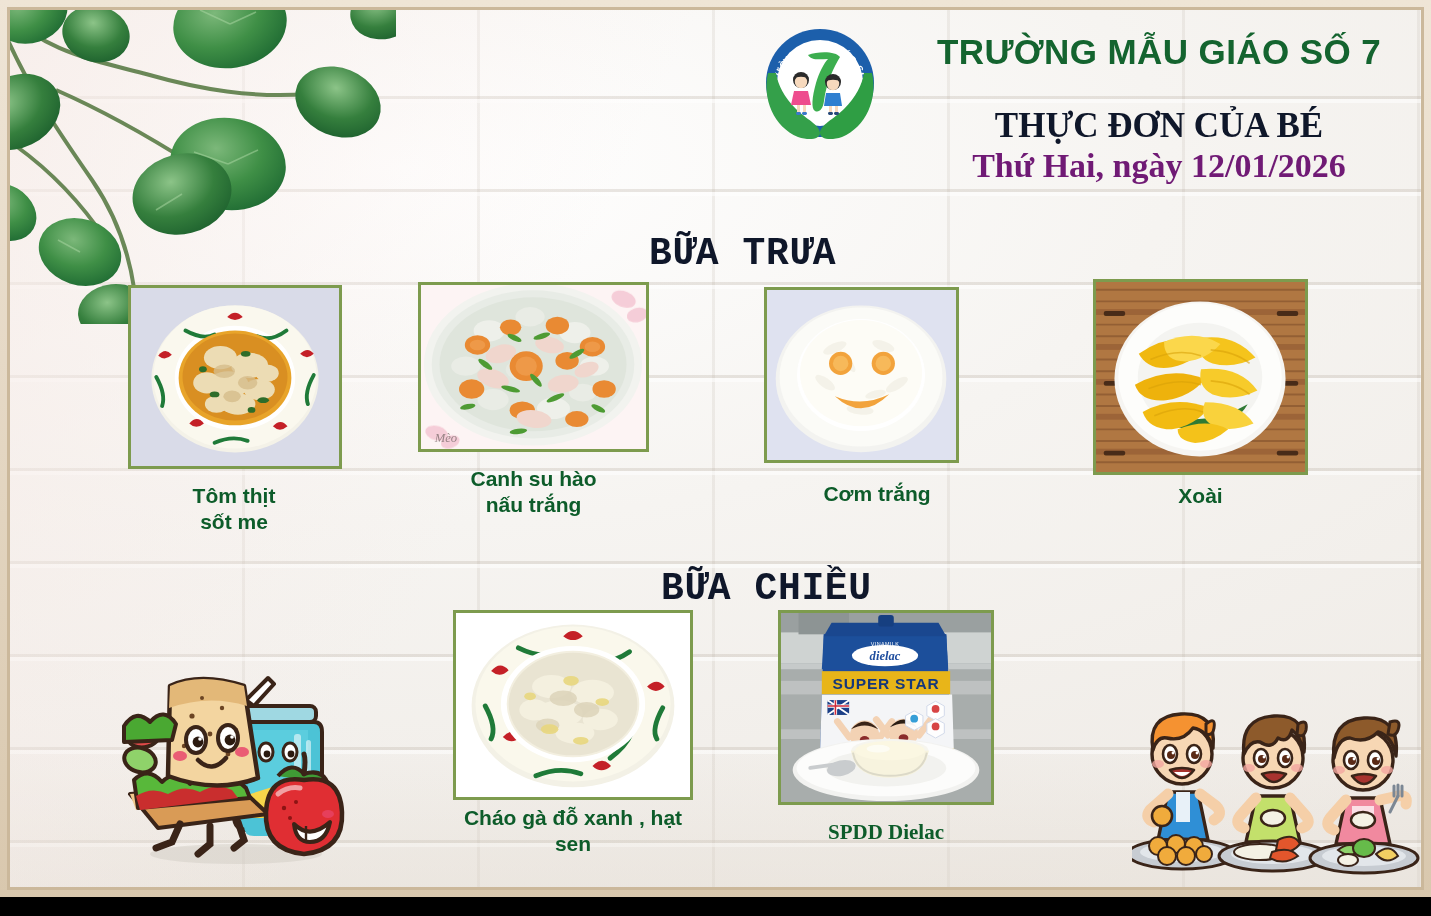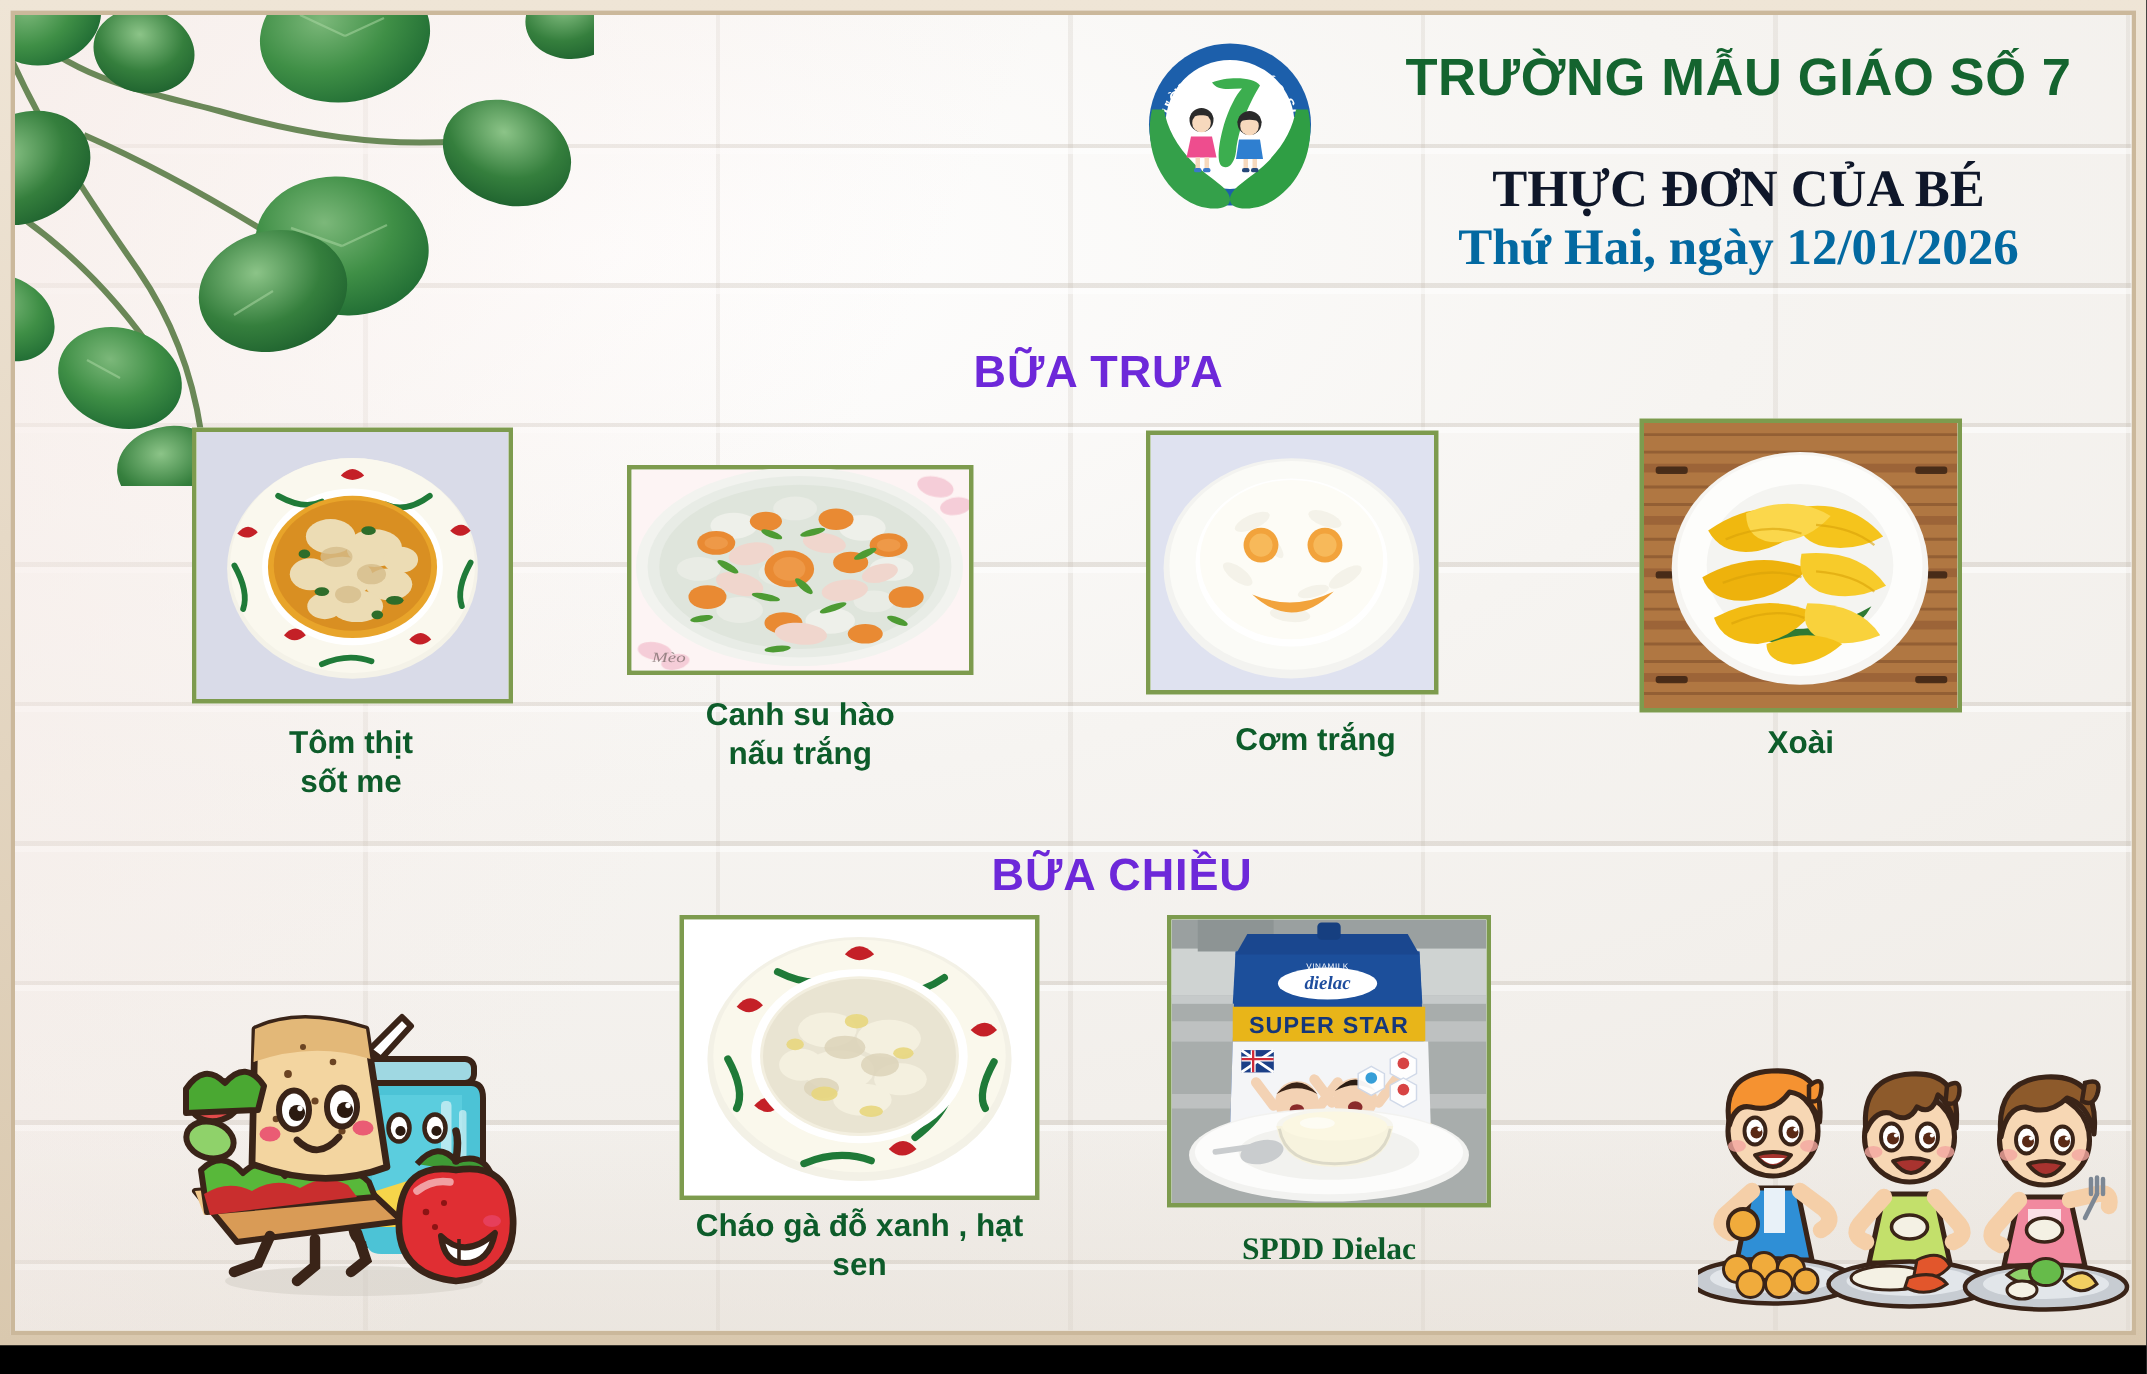--- a/index.html
+++ b/index.html
@@ -144,33 +144,33 @@
     font-weight: bold;
     font-size: 35px;
     color: #0f172a;
     line-height: 1.18;
     white-space: nowrap;
   }
   #menu-date {
     font-family: "Liberation Serif", serif;
     font-weight: bold;
     font-size: 34px;
-    color: #0369a1;
+    color: #701a75;
     line-height: 1.18;
     white-space: nowrap;
   }
 
   
   .meal-heading {
     position: absolute;
-    font-family: Liberation Sans, sans-serif;
+    font-family: Liberation Mono, monospace;
     font-weight: bold;
-    font-size: 30px;
+    font-size: 38px;
     letter-spacing: 0.6px;
-    color: #6d28d9;
+    color: #0f172a;
     white-space: nowrap;
   }
   #heading-lunch { left: 639px; top: 222px; }
   #heading-after { left: 651px; top: 557px; }
 
   
   .food-card { position: absolute; }
 
   .photo {
     position: relative;
@@ -189,21 +189,21 @@
     color: #0d5c2a;
     white-space: pre-line;
   }
 
   
   #card-lunch-0 { left: 118px; top: 275px; width: 212px; }
   #card-lunch-0 .photo { width: 214px; height: 184px; }
   #card-lunch-0 .food-label { margin-top: 14px; }
 
   #card-lunch-1 { left: 408px; top: 272px; width: 231px; }
-  #card-lunch-1 .photo { width: 231px; height: 140px; margin-top: 28px; }
+  #card-lunch-1 .photo { width: 231px; height: 170px; }
   #card-lunch-1 .food-label { margin-top: 14px; }
 
   #card-lunch-2 { left: 754px; top: 277px; width: 226px; }
   #card-lunch-2 .photo { width: 195px; height: 176px; }
   #card-lunch-2 .food-label { margin-top: 18px; }
 
   #card-lunch-3 { left: 1083px; top: 269px; width: 215px; }
   #card-lunch-3 .photo { width: 215px; height: 196px; }
   #card-lunch-3 .food-label { margin-top: 8px; }
 

